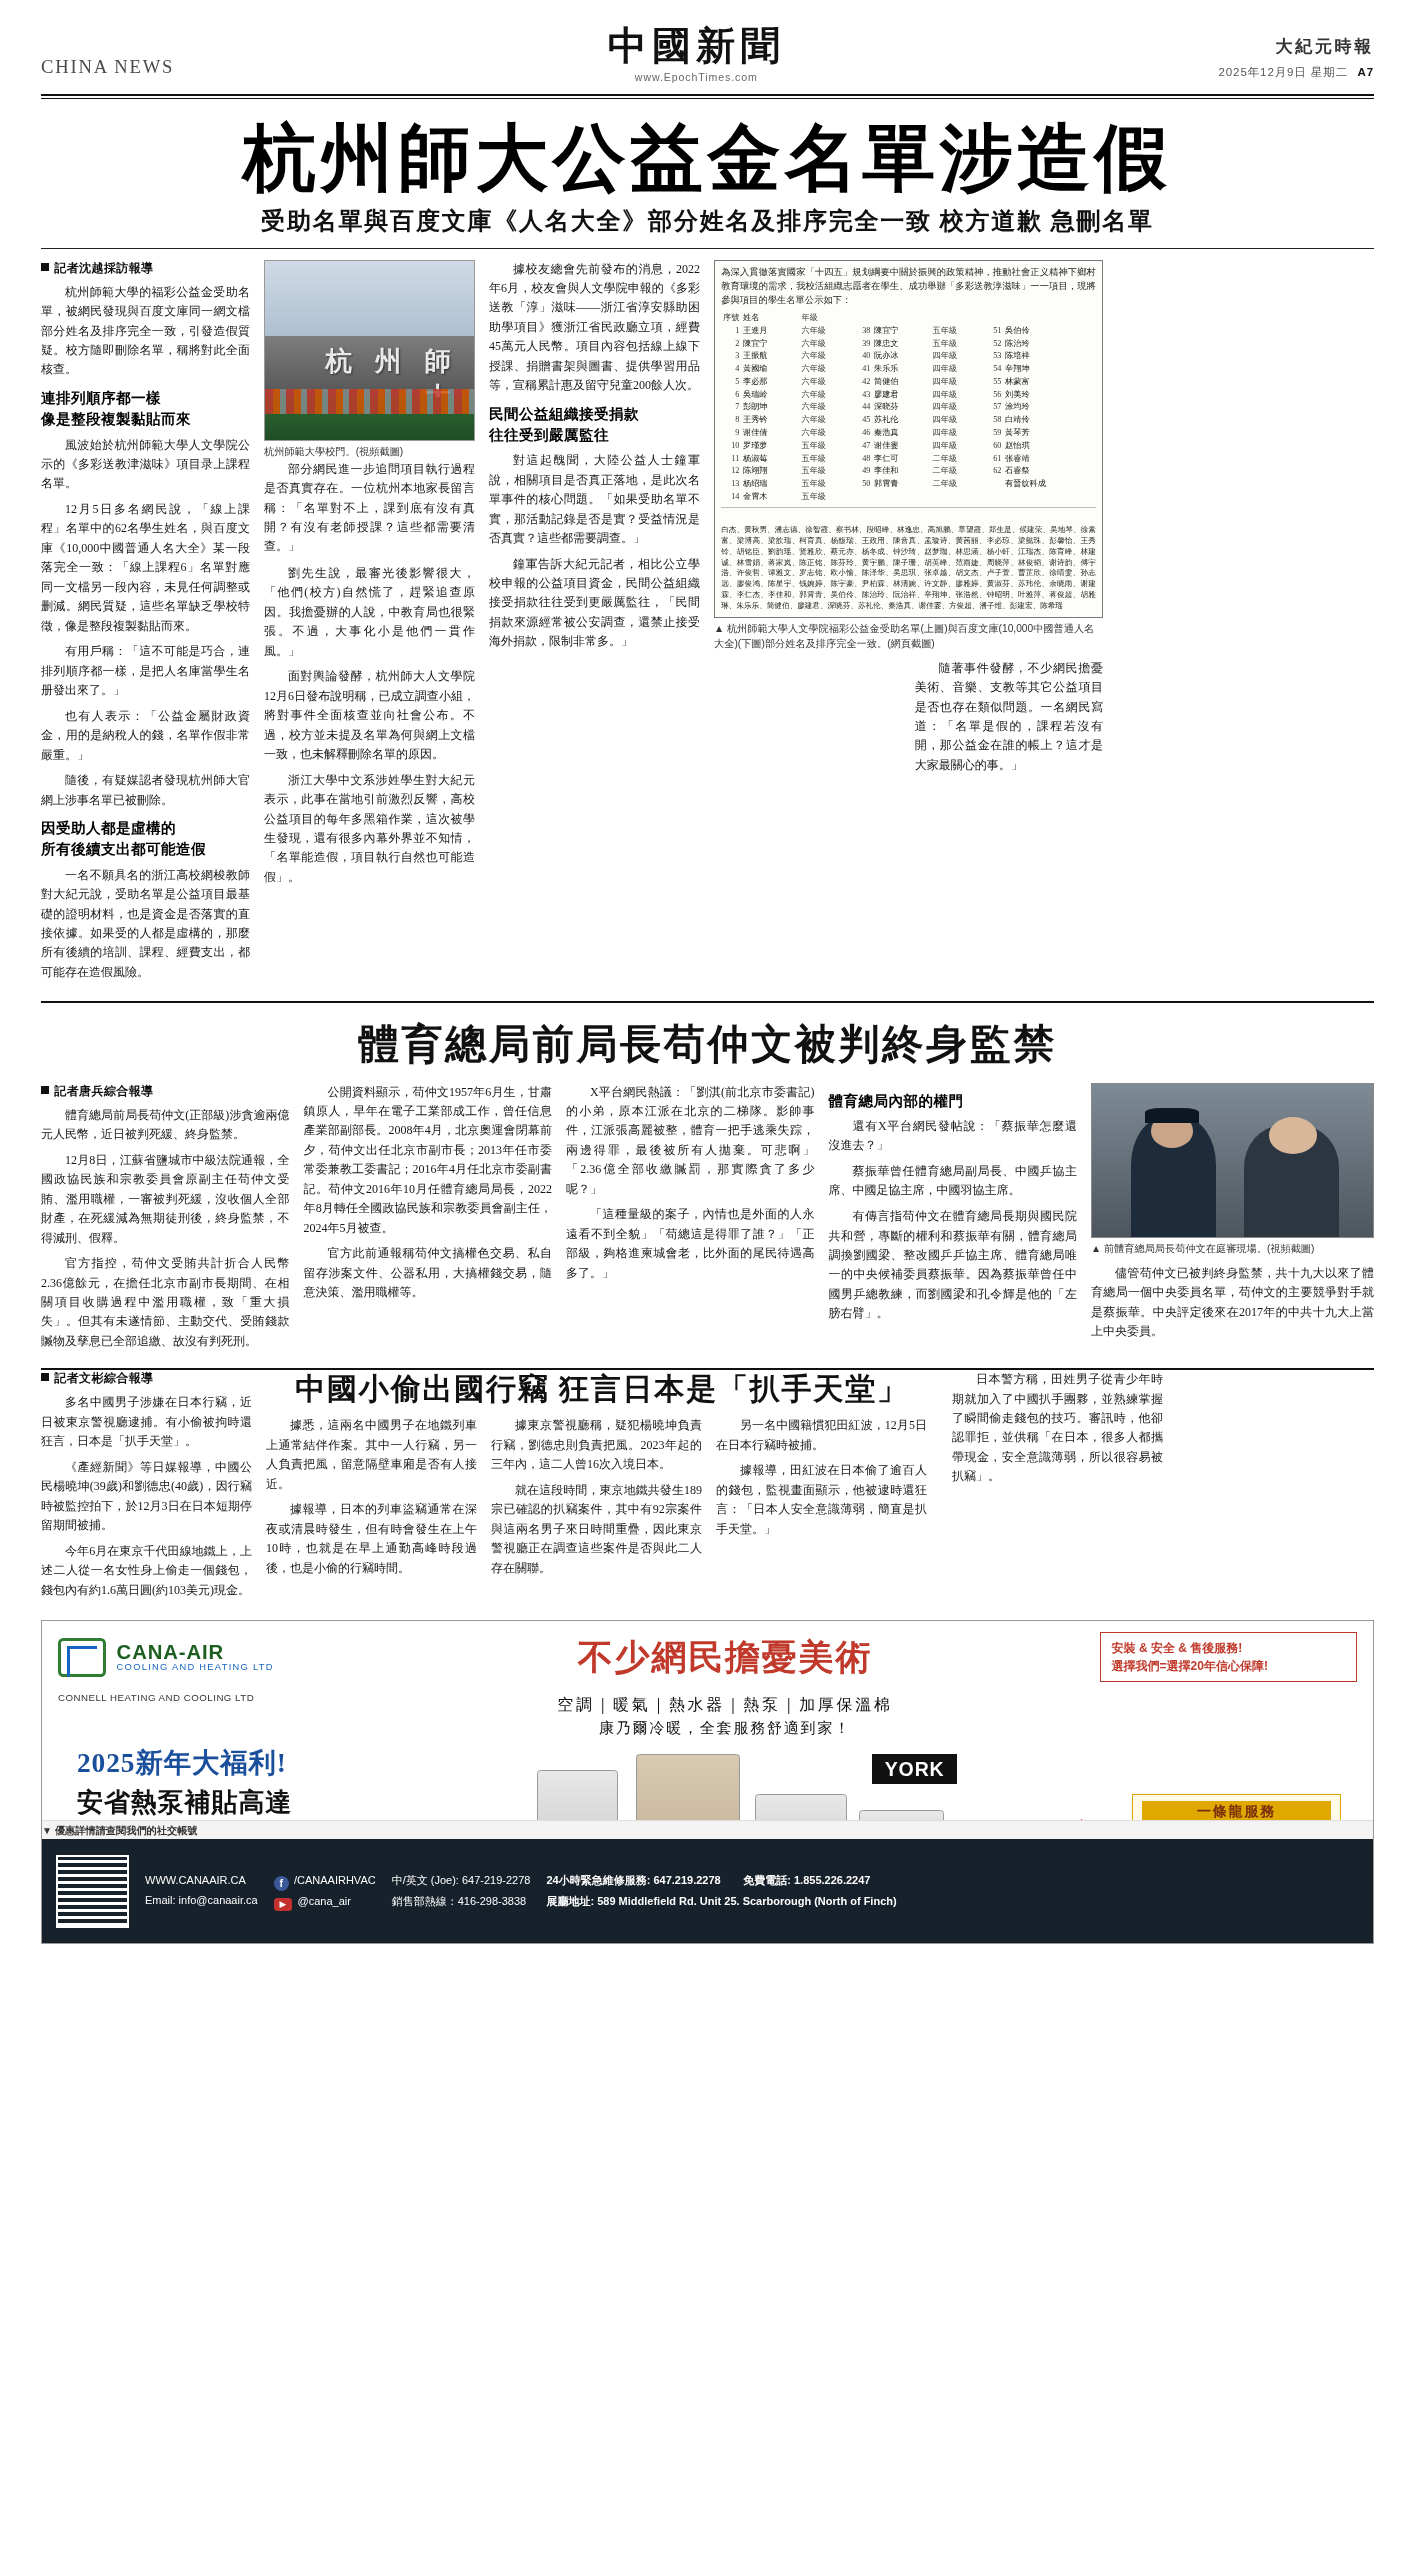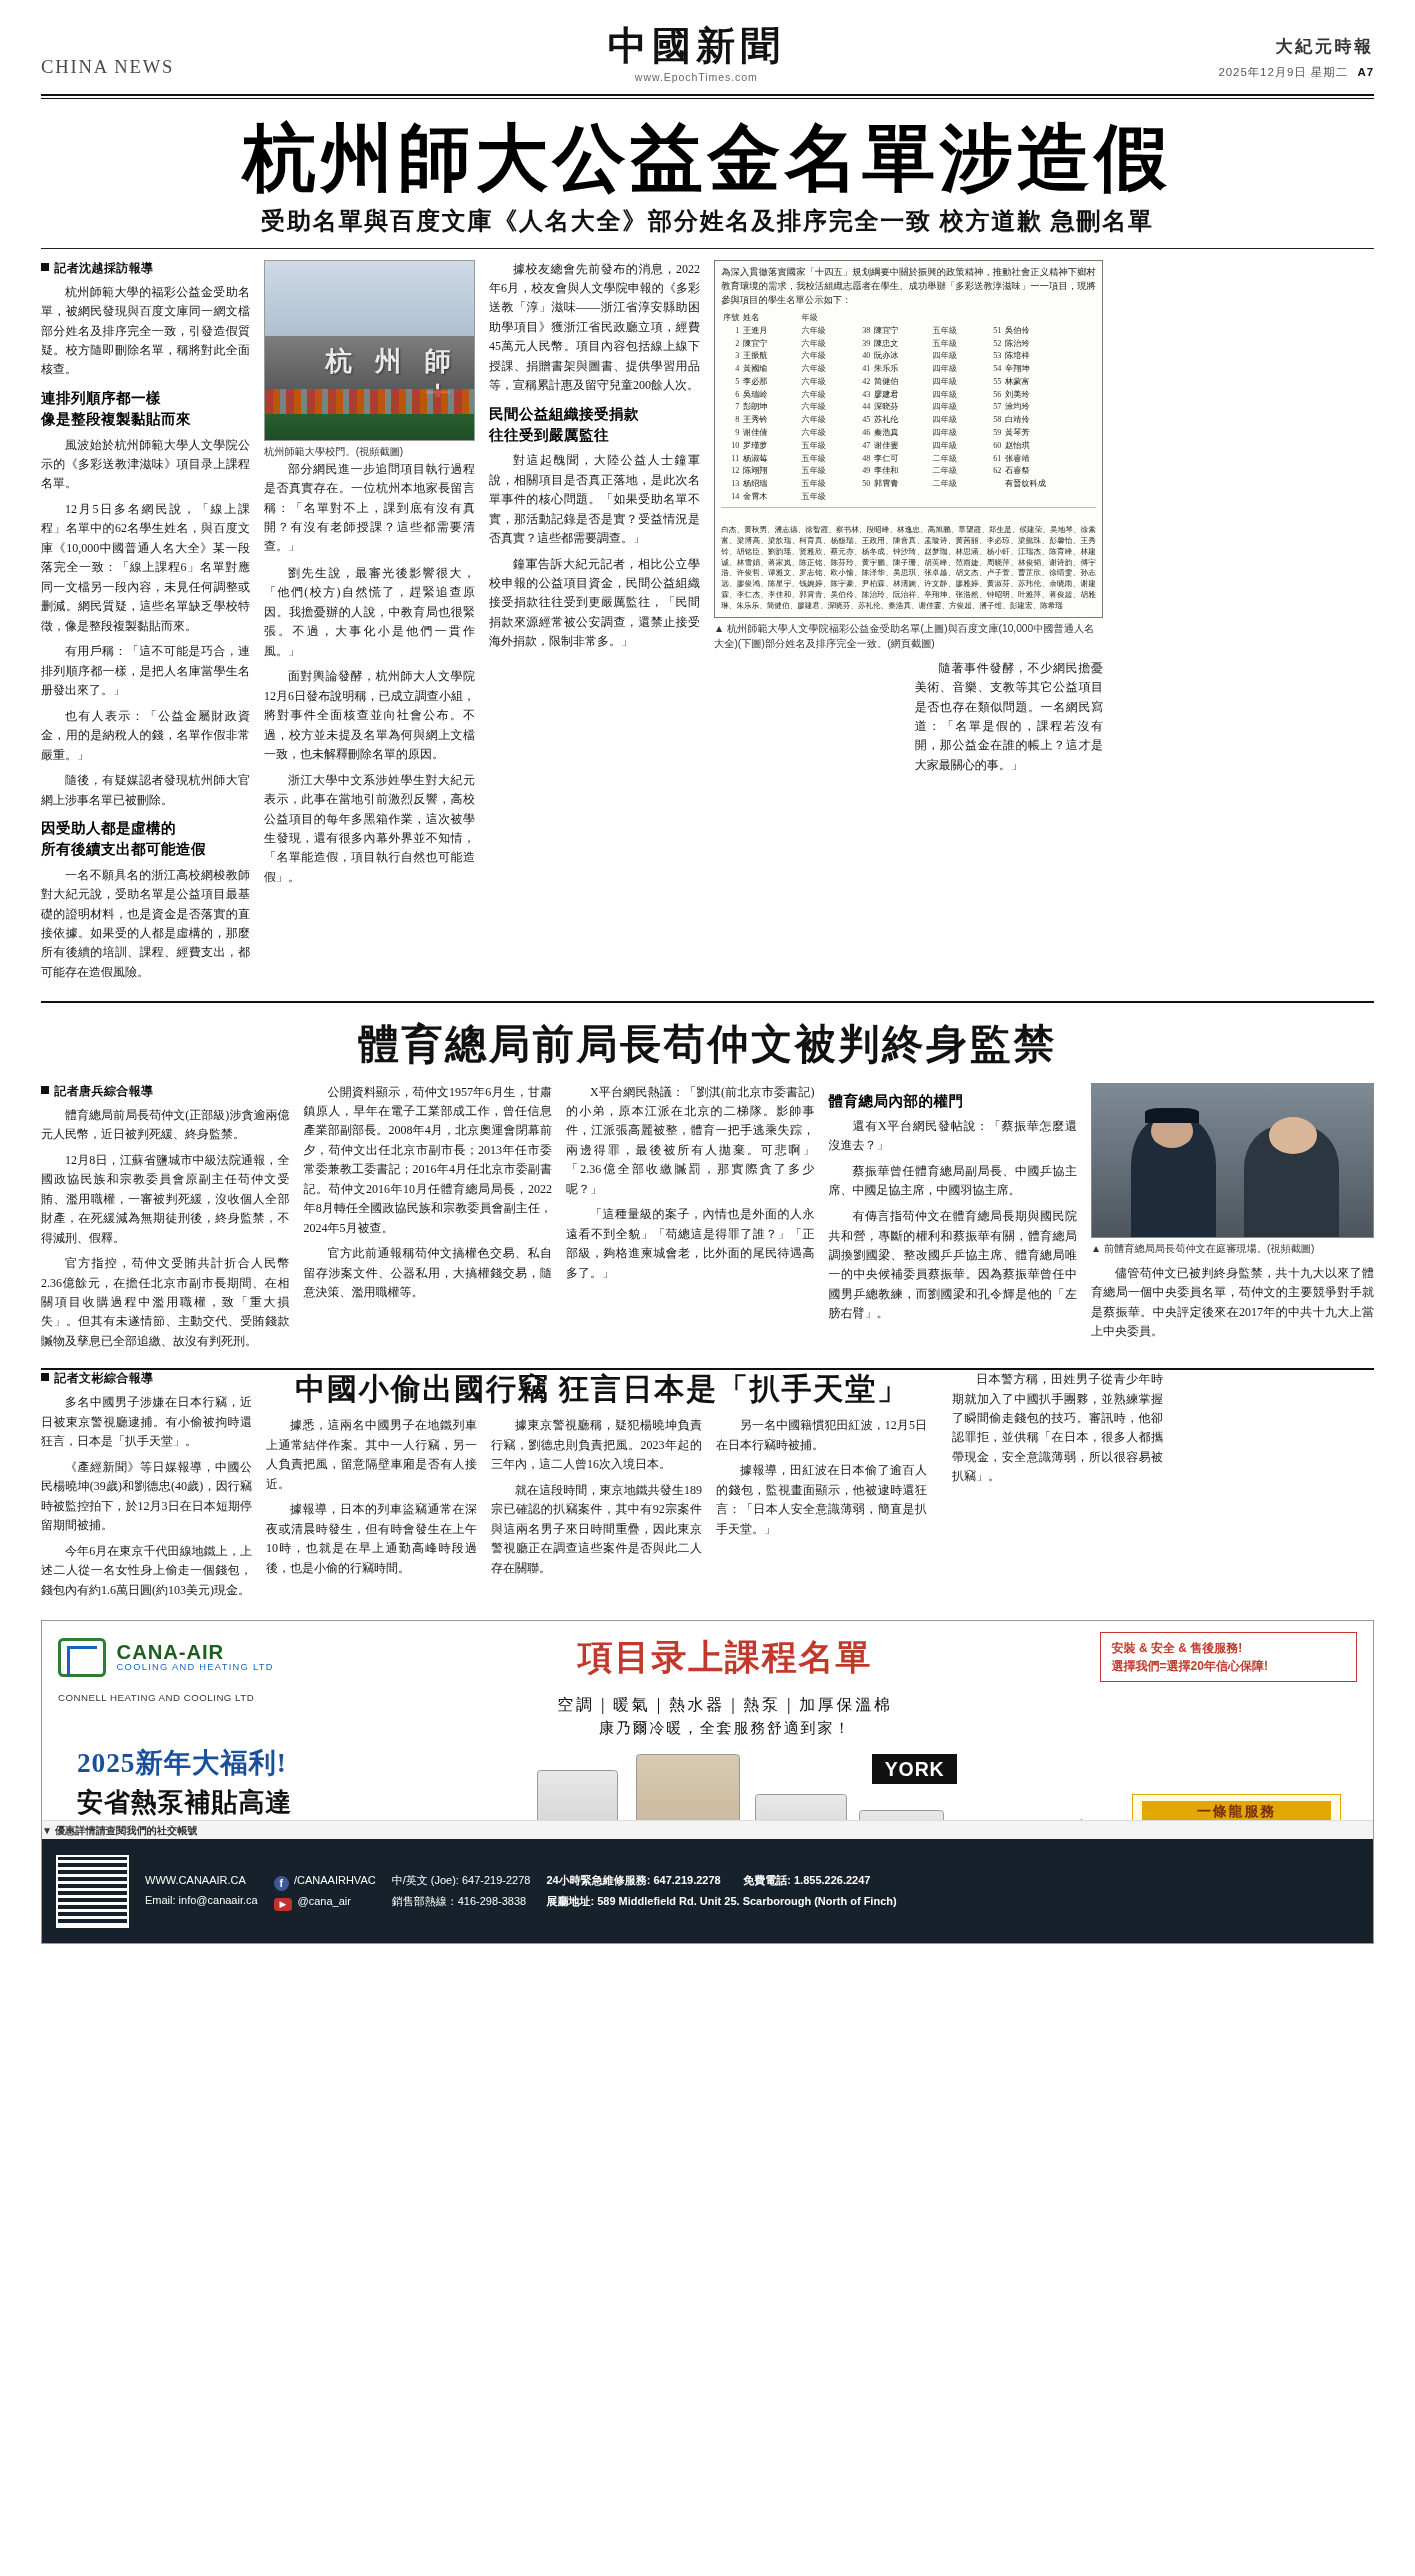--- a/index.html
+++ b/index.html
@@ -443,21 +443,21 @@
         <div class="logo-mark">
           <div class="roof"></div>
           <div class="inner"></div>
         </div>
         <div class="logo-txt">
           <div class="l1">CANA-AIR</div>
           <div class="l2">COOLING AND HEATING LTD</div>
         </div>
       </div>
       <div style="flex:1; text-align:center;">
-        <div class="ad-cn-title">項目录上課程名單</div>
+        <div class="ad-cn-title">不少網民擔憂美術</div>
       </div>
       <div style="width:257px;">
         <div class="ad-redbox" style="white-space:pre-line">安裝 &amp; 安全 &amp; 售後服務!
 選擇我們=選擇20年信心保障!</div>
       </div>
     </div>
     <div style="display:flex; padding:0 16px; align-items:flex-start;">
       <div style="width:292px;">
         <div class="logo-sub">CONNELL HEATING AND COOLING LTD</div>
       </div>

